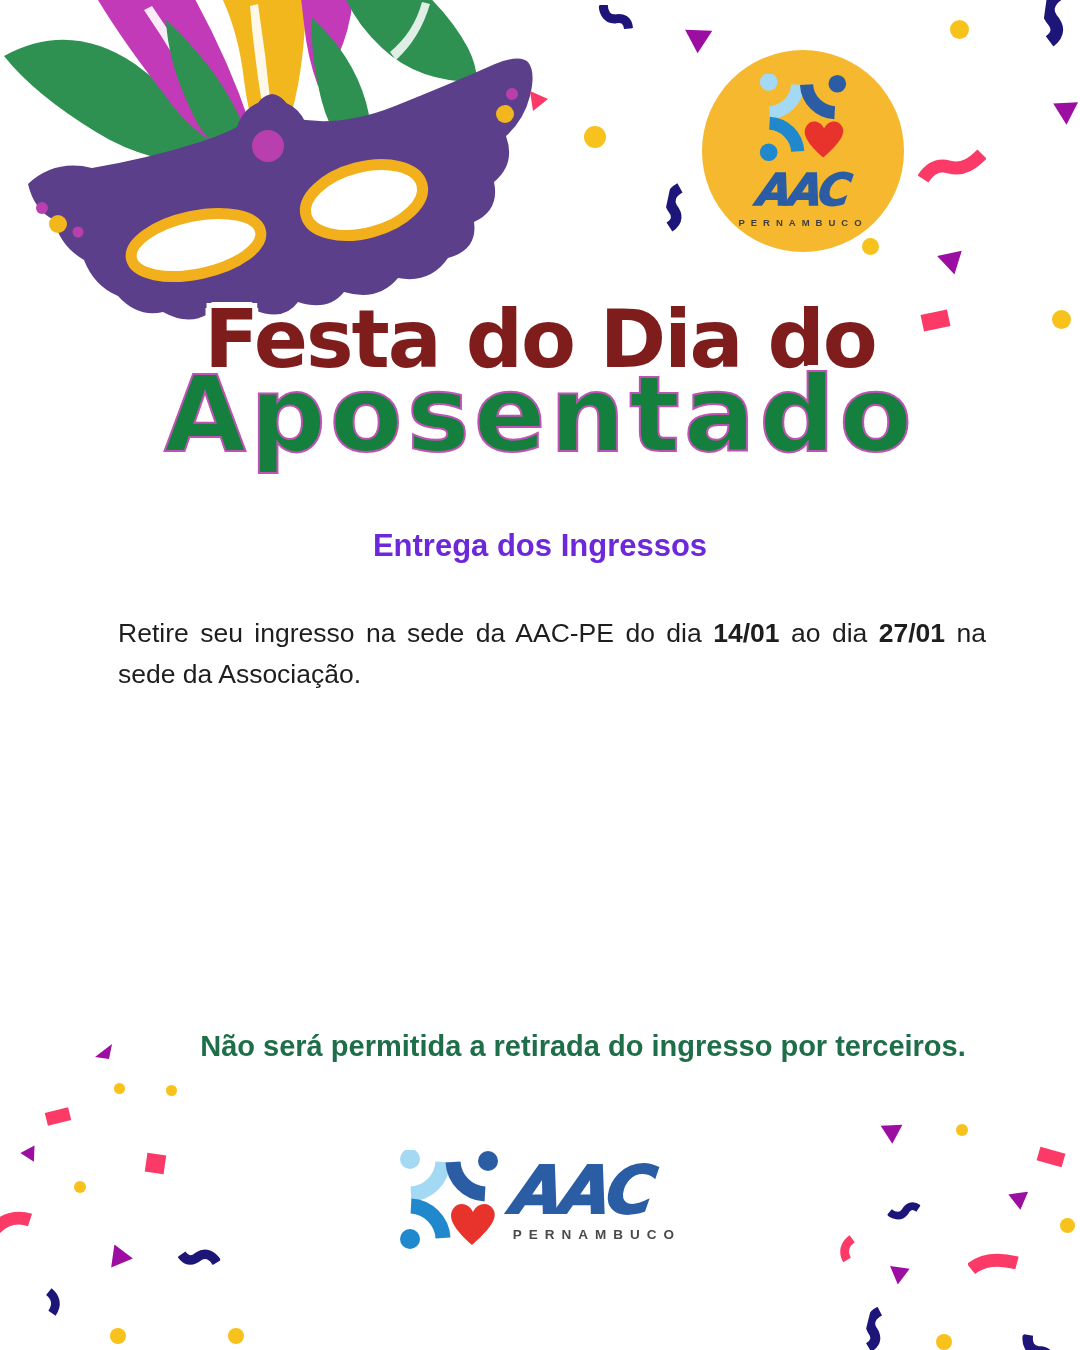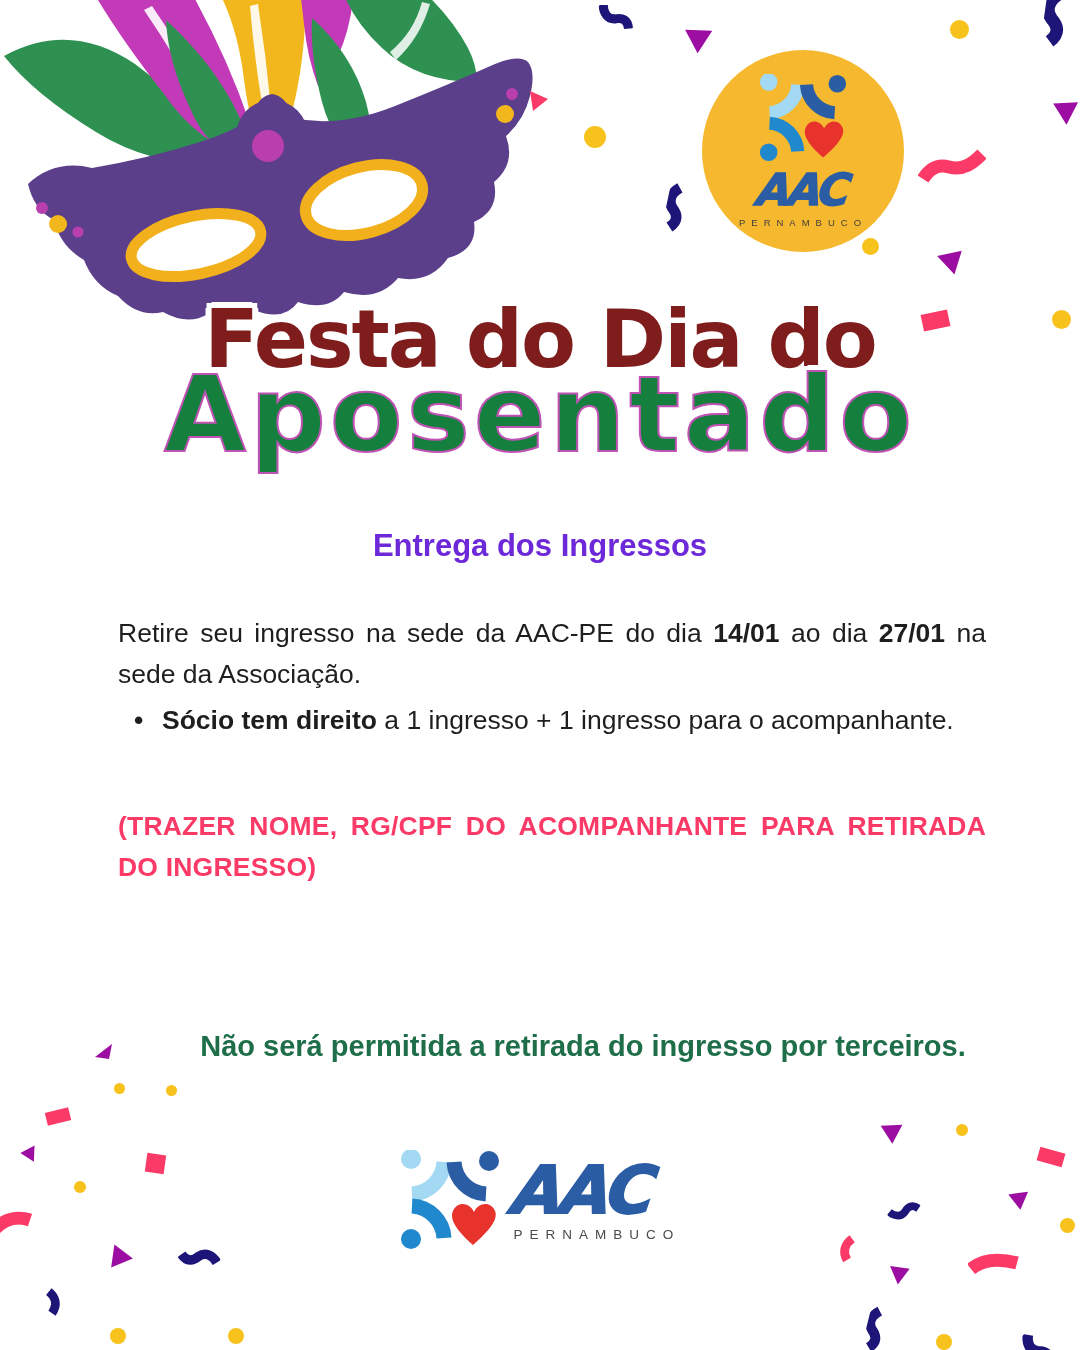--- a/index.html
+++ b/index.html
@@ -31,21 +31,21 @@
   .note{position:absolute;top:1030px;left:0;width:100%;text-align:center;
         font-size:29px;font-weight:bold;color:#1e6f49;z-index:3;padding-left:43px;}
   b{font-weight:bold;}
 
   
   .badge{position:absolute;left:702px;top:50px;width:202px;height:202px;border-radius:50%;
          background:#f5b82e;display:flex;flex-direction:column;align-items:center;justify-content:center;z-index:2;}
   .aac-word{font-family:"DejaVu Sans",sans-serif;font-style:italic;font-weight:bold;color:#2b5da5;
             transform:skewX(-8deg);letter-spacing:-3px;line-height:1;}
   .badge .aac-word{font-size:44px;margin-top:6px;-webkit-text-stroke:1.5px #2b5da5;}
-  .region{letter-spacing:6px;color:#3f3f3f;font-size:9.5px;margin-top:5px;white-space:nowrap;}
+  .region{letter-spacing:6px;color:#3f3f3f;font-size:9.5px;margin-top:5px;white-space:nowrap;font-weight:bold;}
   .logo-bottom{position:absolute;top:1150px;left:0;width:100%;display:flex;justify-content:center;
                align-items:center;gap:14px;z-index:3;}
   .logo-bottom .aac-word{font-size:66px;-webkit-text-stroke:2px #2b5da5;}
   .logo-bottom .region{font-size:13.5px;letter-spacing:7px;color:#4a4a4a;margin-top:3px;}
 
   .confetti{position:absolute;z-index:1;}
   .dot{border-radius:50%;background:#f7c21c;}
   .prect{background:#fb3a67;}
 </style>
 </head>
@@ -104,25 +104,21 @@
     <div class="region">PERNAMBUCO</div>
   </div>
 
   <div class="title title-1">Festa do Dia do</div>
   <div class="title title-2">Aposentado</div>
 
   <div class="h2">Entrega dos Ingressos</div>
 
   <p class="col p1"><span>Retire seu ingresso na sede da AAC-PE do dia </span><b>14/01</b><span> ao dia </span><b>27/01</b><span> na sede da Associação.</span></p>
 
-  <ul class="col bullets">
-    <li><b>Sócio tem direito</b><span> a 1 ingresso + 1 ingresso para o acompanhante.</span></li>
-  </ul>
-
-  <p class="col warn w1">(TRAZER NOME, RG/CPF DO ACOMPANHANTE PARA RETIRADA DO INGRESSO)</p>
+
 
 
 
   <div class="note">Não será permitida a retirada do ingresso por terceiros.</div>
   <svg class="confetti" style="left:94px;top:1040px" width="20" height="20" viewBox="0 0 20 20">
     <polygon points="1,17 18,4 15,19" fill="#9c0da1"></polygon>
   </svg>
 
   <div class="logo-bottom">
     <svg width="100" height="100" viewBox="0 0 100 100">

